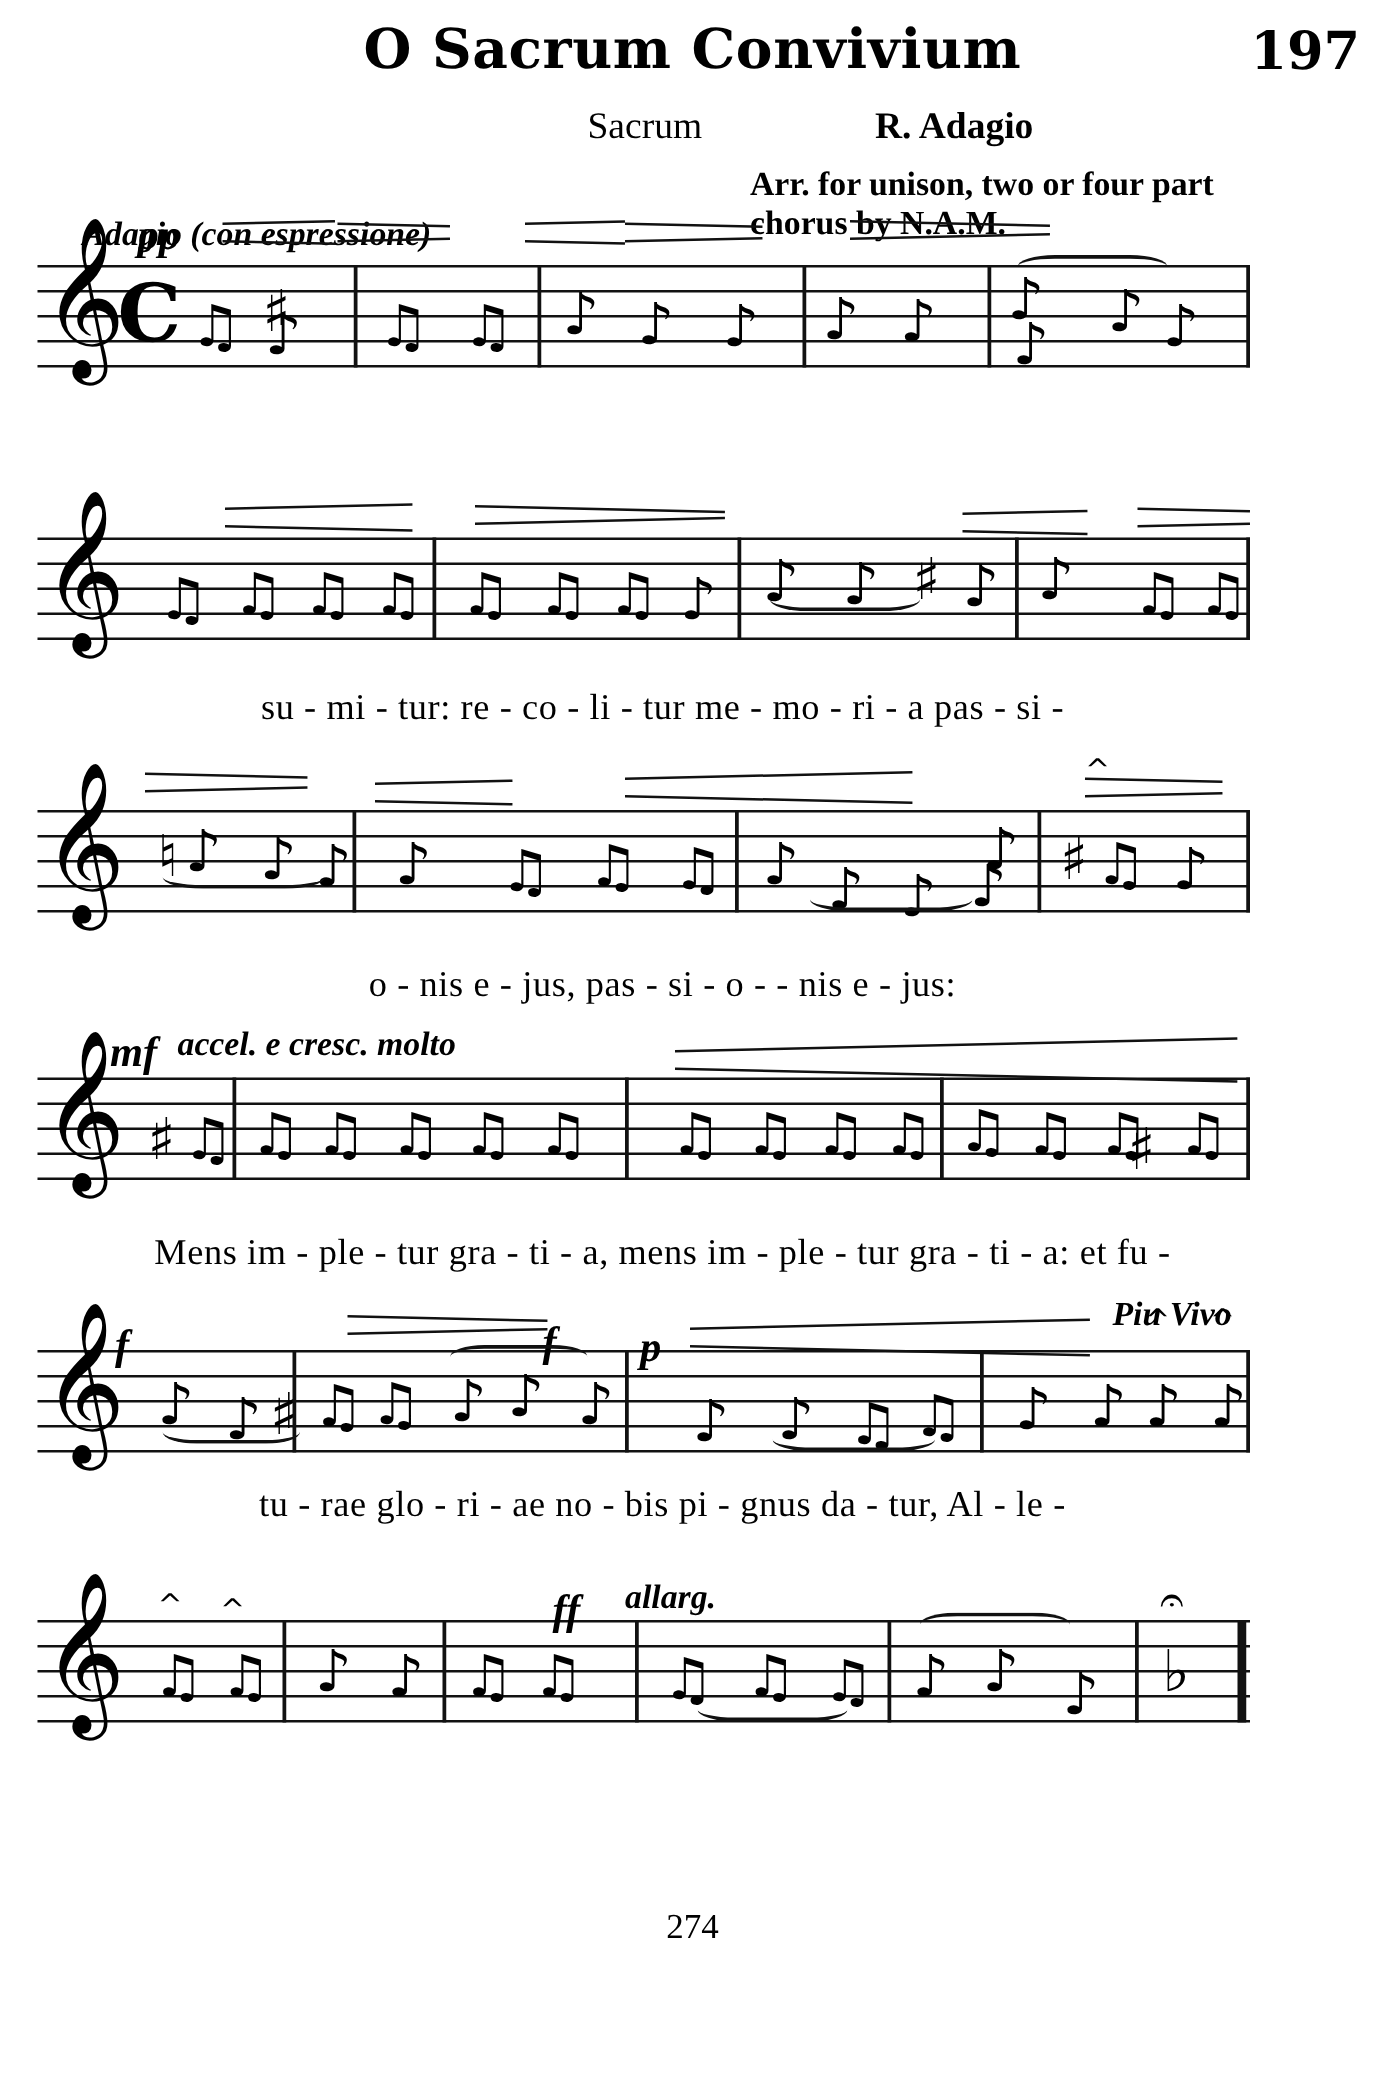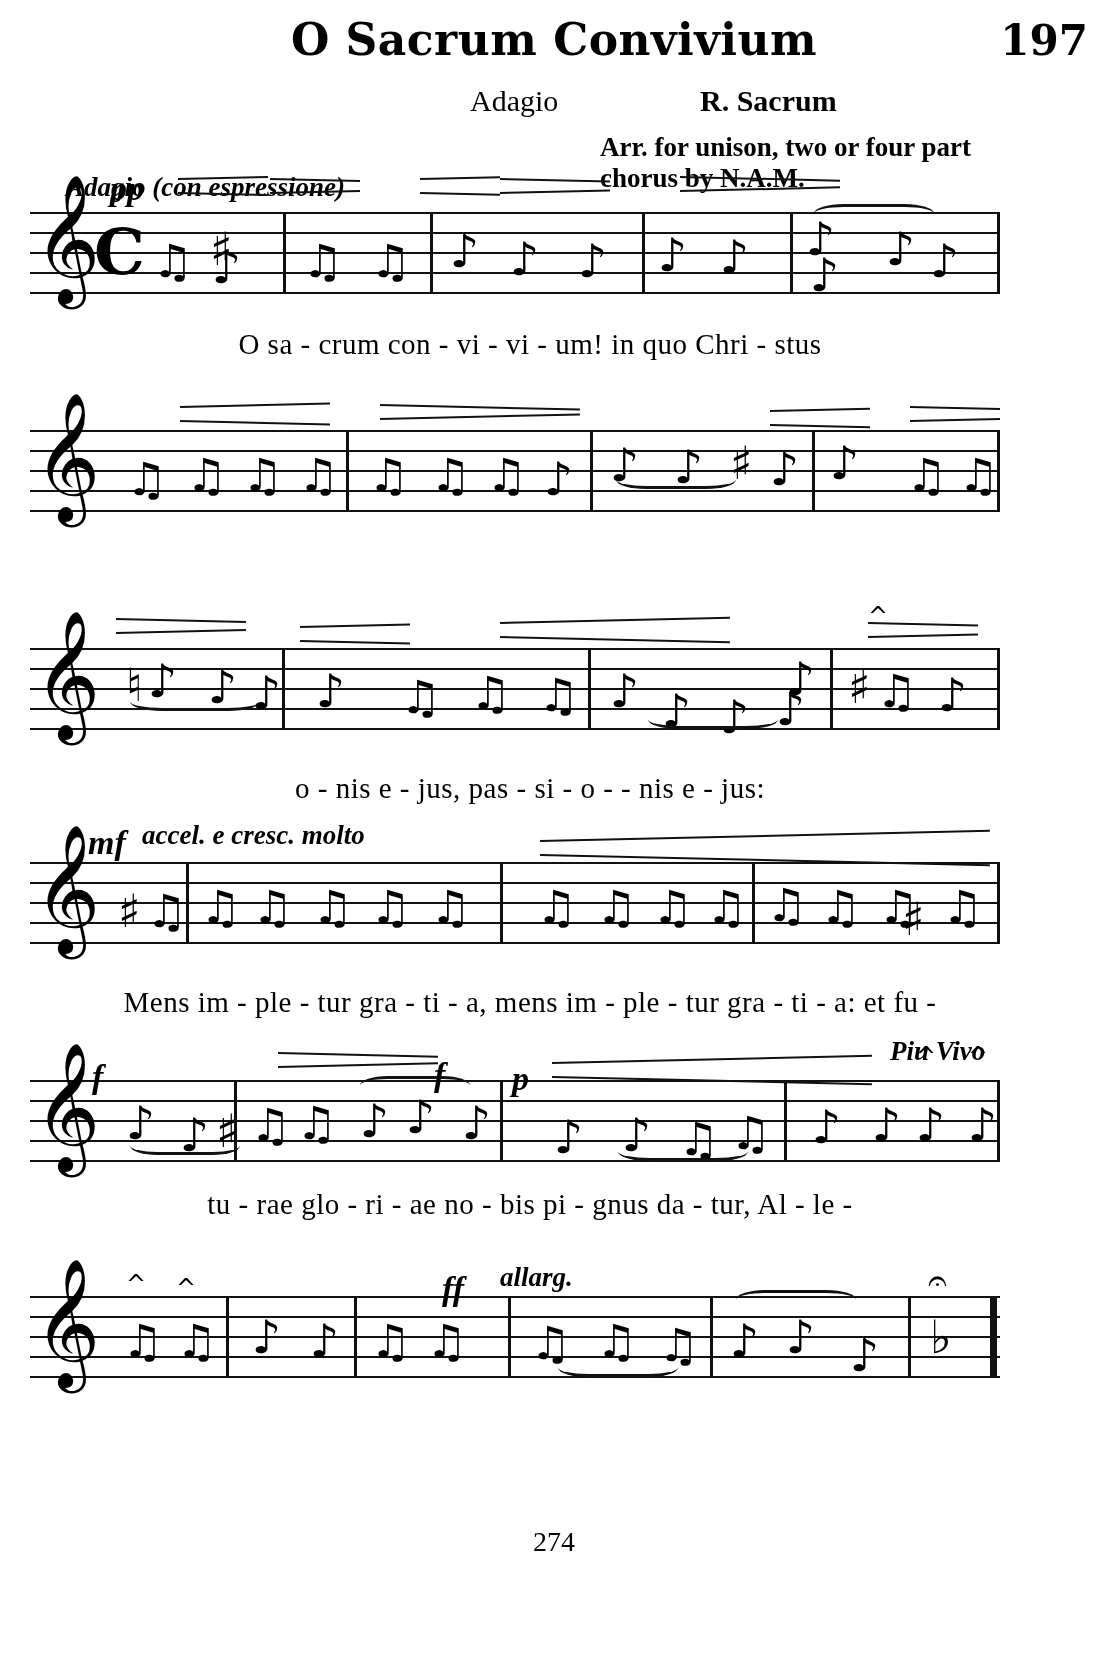--- a/index.html
+++ b/index.html
@@ -206,22 +206,22 @@
     font-size: 28px;
   }
 </style>
 </head>
 <body>
 
 <div class="page">
 
   <div class="title">O Sacrum Convivium</div>
   <div class="page-number">197</div>
-  <div class="subtitle">Adagio</div>
-  <div class="composer">R. Sacrum</div>
+  <div class="subtitle">Sacrum</div>
+  <div class="composer">R. Adagio</div>
   <div class="arranger">Arr. for unison, two or four part chorus by N.A.M.</div>
 
   <div class="tempo-mark">
     <span>Adagio (con espressione)</span>
   </div>
 
   <div class="system" style="top:212px">
     <div class="staff">
       <div class="line l0"></div>
       <div class="line l1"></div>
@@ -255,21 +255,20 @@
       <div class="note" style="left:856px; top:14px">♪</div>
       <div class="note" style="left:900px; top:26px">♪</div>
       <div class="slur" style="left:784px; top:-8px; width:120px"></div>
 
       <div class="barline" style="left:253px"></div>
       <div class="barline" style="left:400px"></div>
       <div class="barline" style="left:612px"></div>
       <div class="barline" style="left:760px"></div>
       <div class="barline" style="left:967px"></div>
     </div>
-    <div class="lyrics center" style="top:116px">O   sa - crum con - vi - vi - um!   in quo   Chri - stus</div>
   </div>
 
   <div class="system" style="top:430px">
     <div class="staff">
       <div class="line l0"></div>
       <div class="line l1"></div>
       <div class="line l2"></div>
       <div class="line l3"></div>
       <div class="line l4"></div>
 
@@ -295,20 +294,21 @@
       <div class="note" style="left:800px; top:10px">♪</div>
       <div class="note" style="left:876px; top:22px">♫</div>
       <div class="note" style="left:928px; top:22px">♫</div>
       <div class="slur down" style="left:586px; top:40px; width:120px"></div>
 
       <div class="barline" style="left:316px"></div>
       <div class="barline" style="left:560px"></div>
       <div class="barline" style="left:782px"></div>
       <div class="barline" style="left:967px"></div>
     </div>
+    <div class="lyrics center" style="top:120px">su - mi - tur:  re -  co -  li - tur  me  -  mo  -  ri -  a      pas - si -</div>
   </div>
 
   <div class="system" style="top:648px">
     <div class="staff">
       <div class="line l0"></div>
       <div class="line l1"></div>
       <div class="line l2"></div>
       <div class="line l3"></div>
       <div class="line l4"></div>
 

